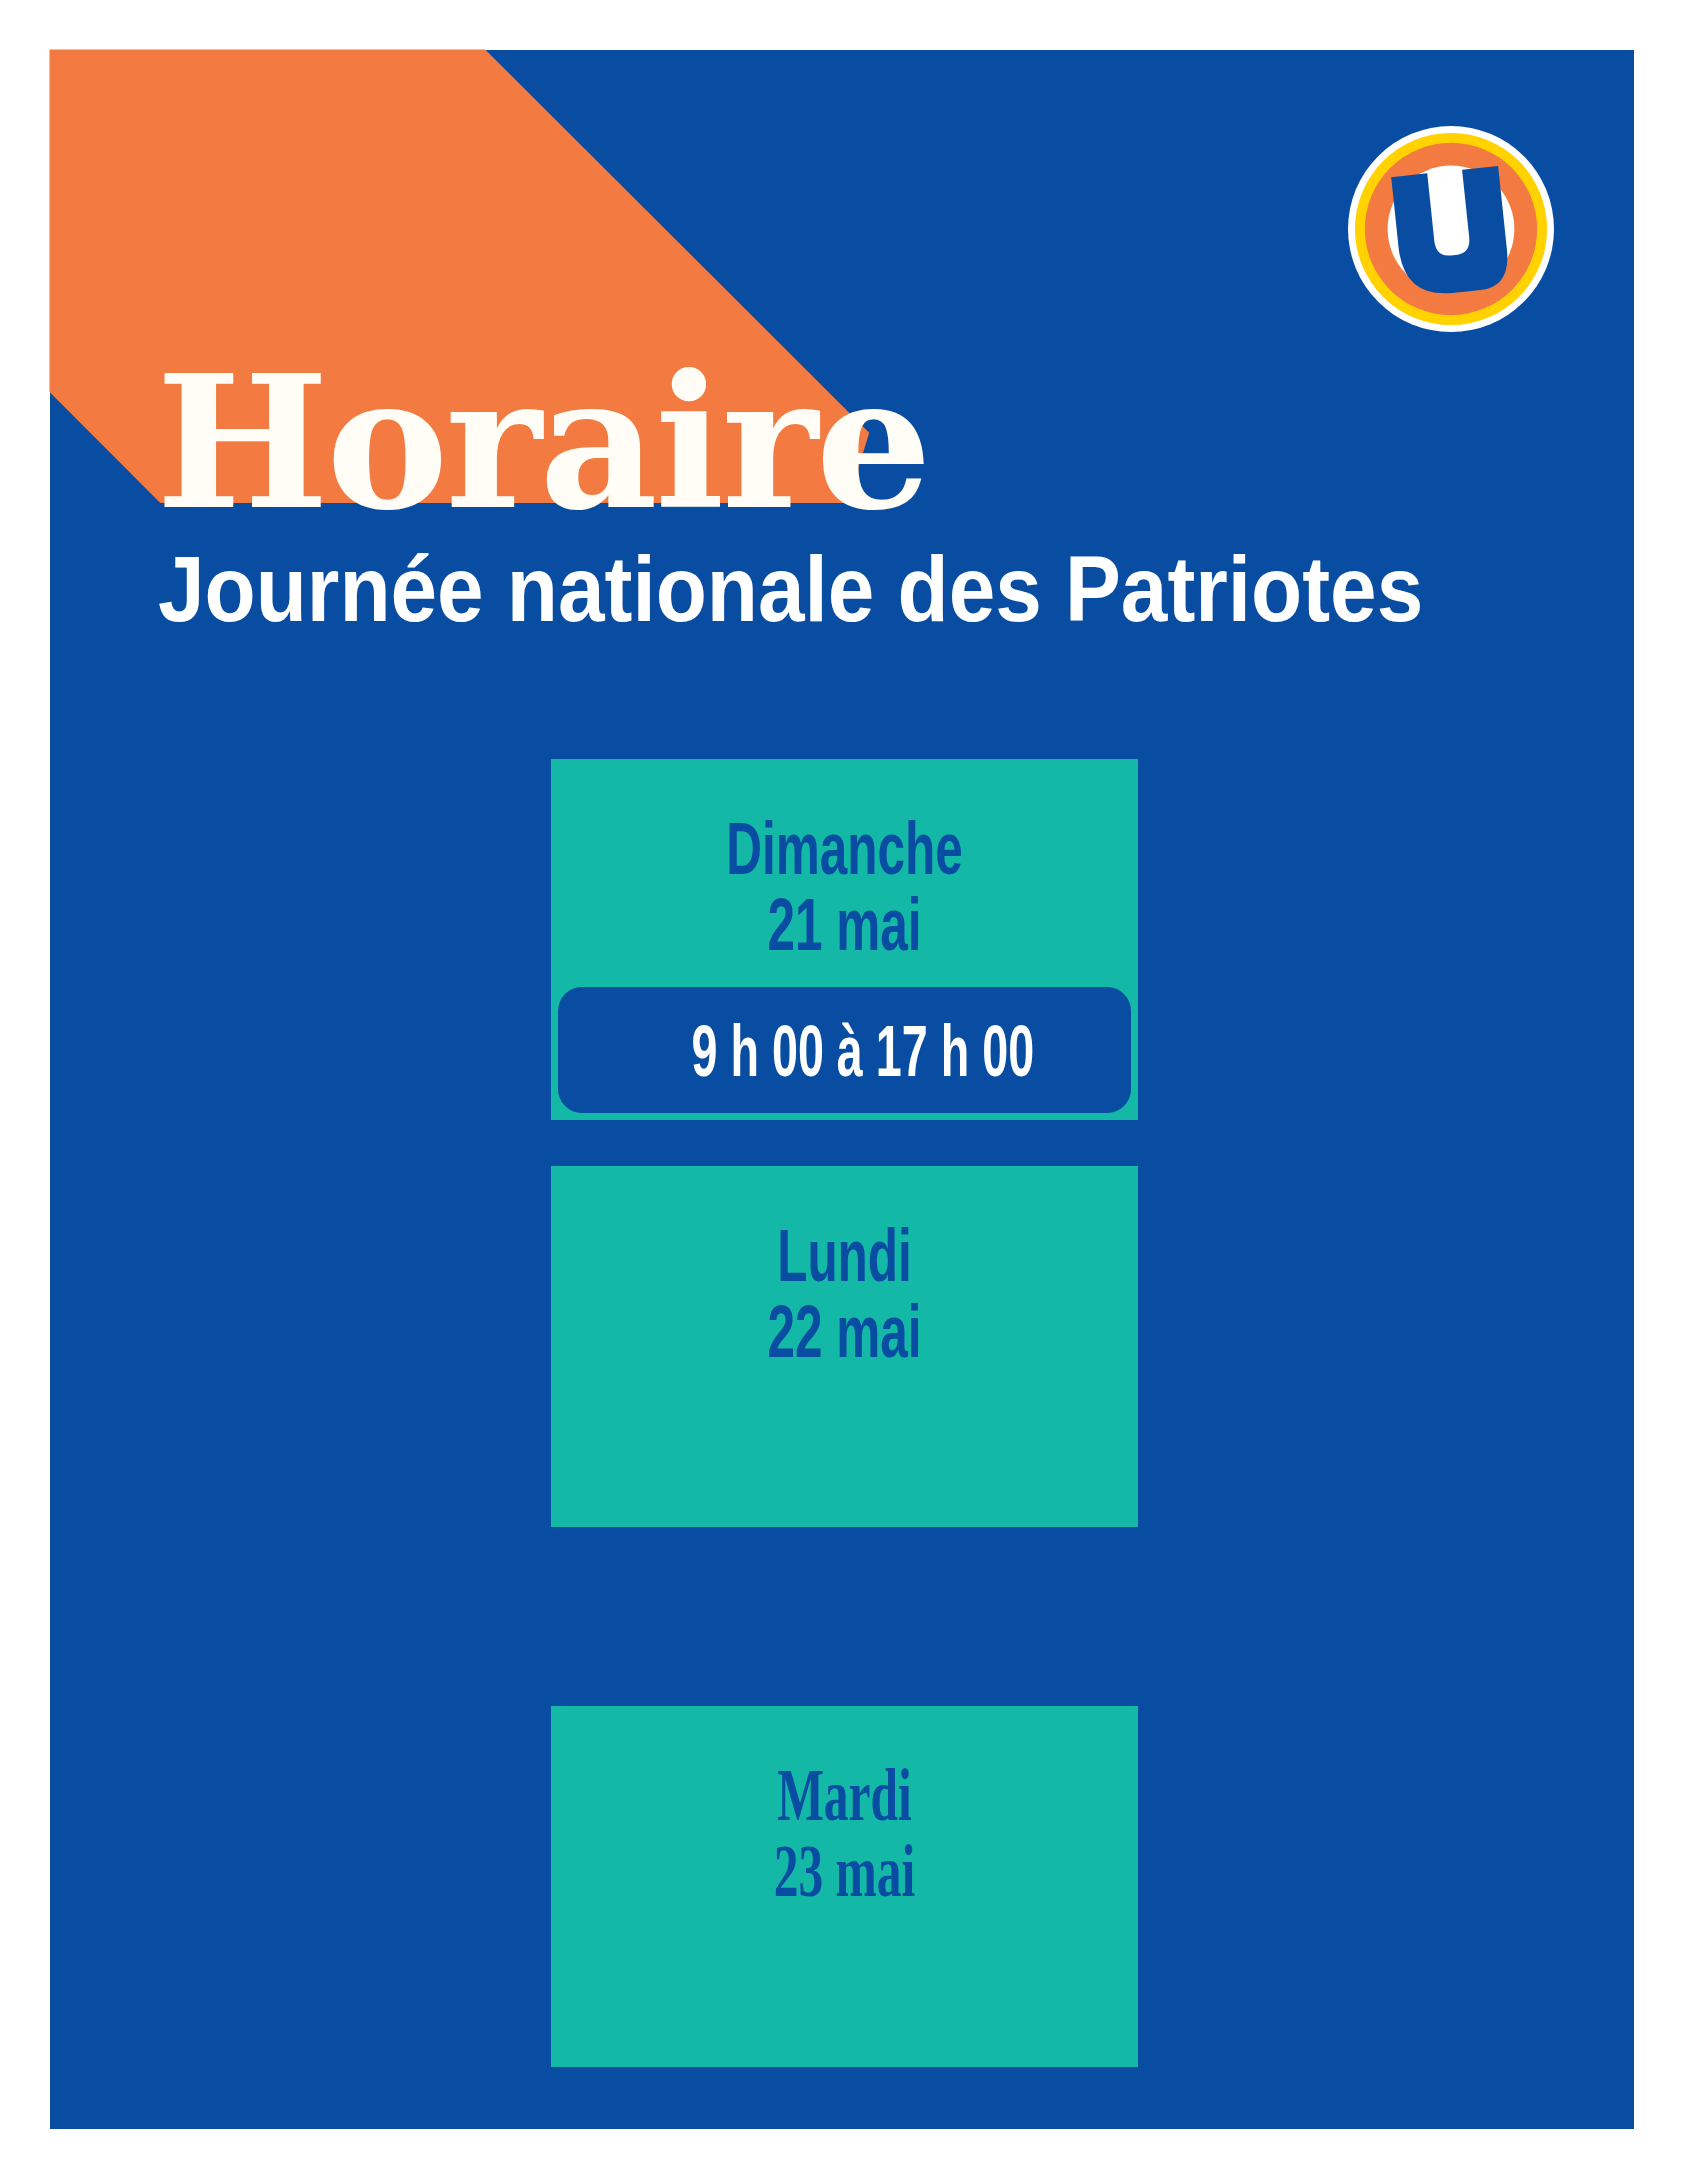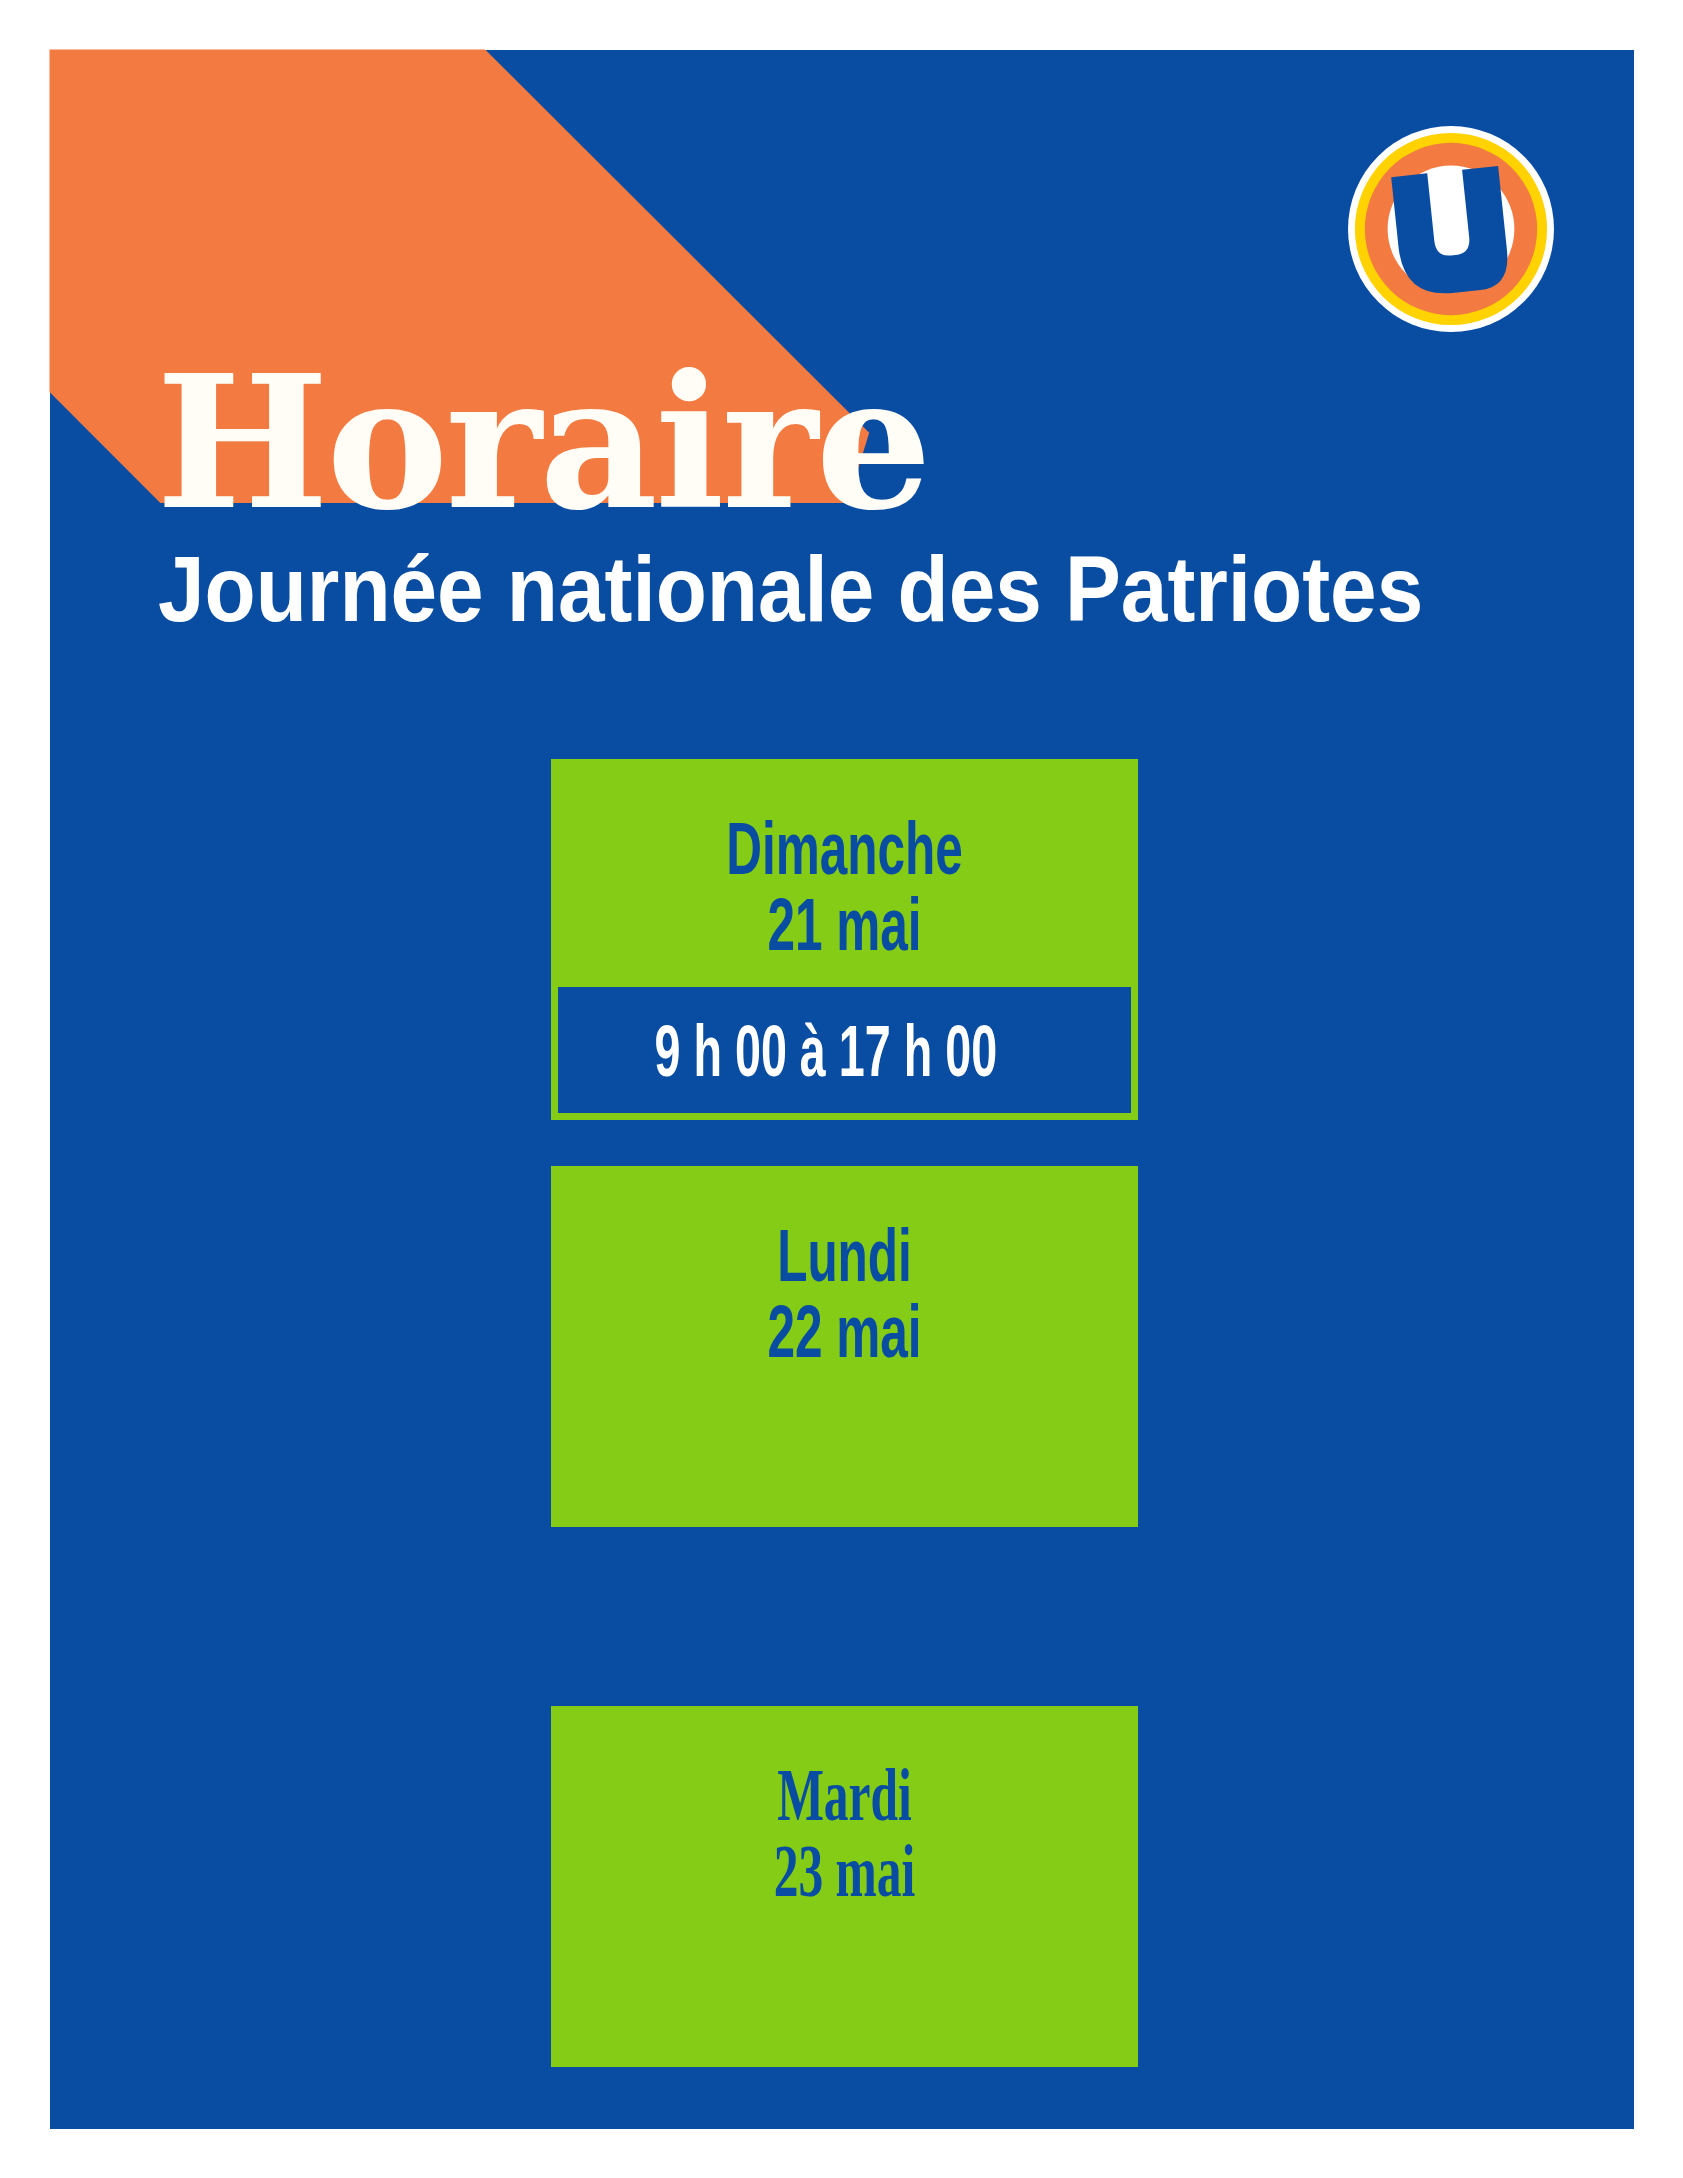--- a/index.html
+++ b/index.html
@@ -30,39 +30,39 @@
     position:absolute;left:158px;top:543px;
     font-weight:bold;
     font-size:93px;line-height:93px;
     color:#ffffff;
     white-space:nowrap;
     transform:scaleX(0.90);
     transform-origin:left center;
   }
   .card{
     position:absolute;left:551px;width:587px;height:361px;
-    background:#84cc16;
+    background:#14b8a6;
   }
   .card-1{top:759px;}
   .card-2{top:1166px;}
   .card-3{top:1706px;font-family:Liberation Serif, serif;}
   .day-block{
     position:absolute;left:0;top:51px;width:100%;
     text-align:center;
     color:#094DA2;
     font-weight:bold;
     font-size:75px;line-height:76px;
     transform:scaleX(0.66);
     transform-origin:center top;
     white-space:nowrap;
   }
   .band{
     position:absolute;left:7px;right:7px;top:228px;bottom:7px;
     background:#094DA2;
-    display:flex;align-items:center;justify-content:flex-start;
+    display:flex;align-items:center;justify-content:flex-end;border-radius:24px;
   }
   .band-text{
     color:#ffffff;
     font-weight:bold;
     font-size:73px;line-height:73px;
     transform:scaleX(0.64);
     transform-origin:center center;
     white-space:nowrap;
   }
 </style>

